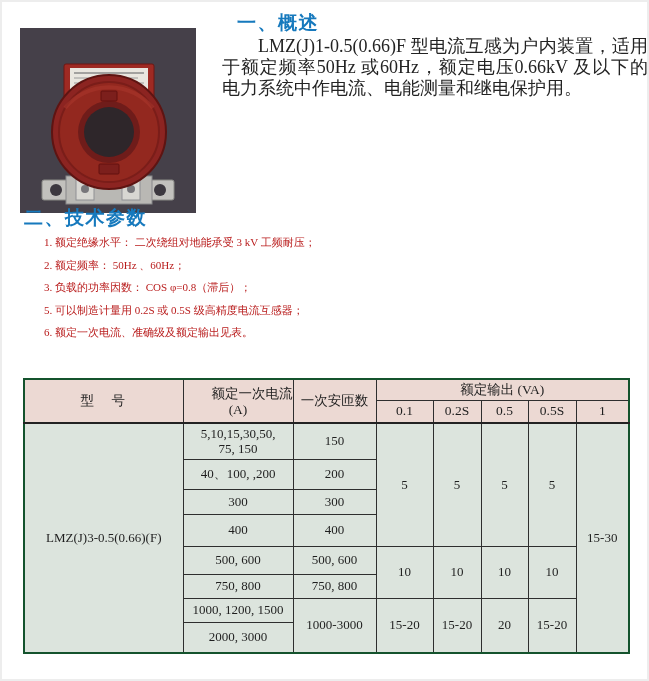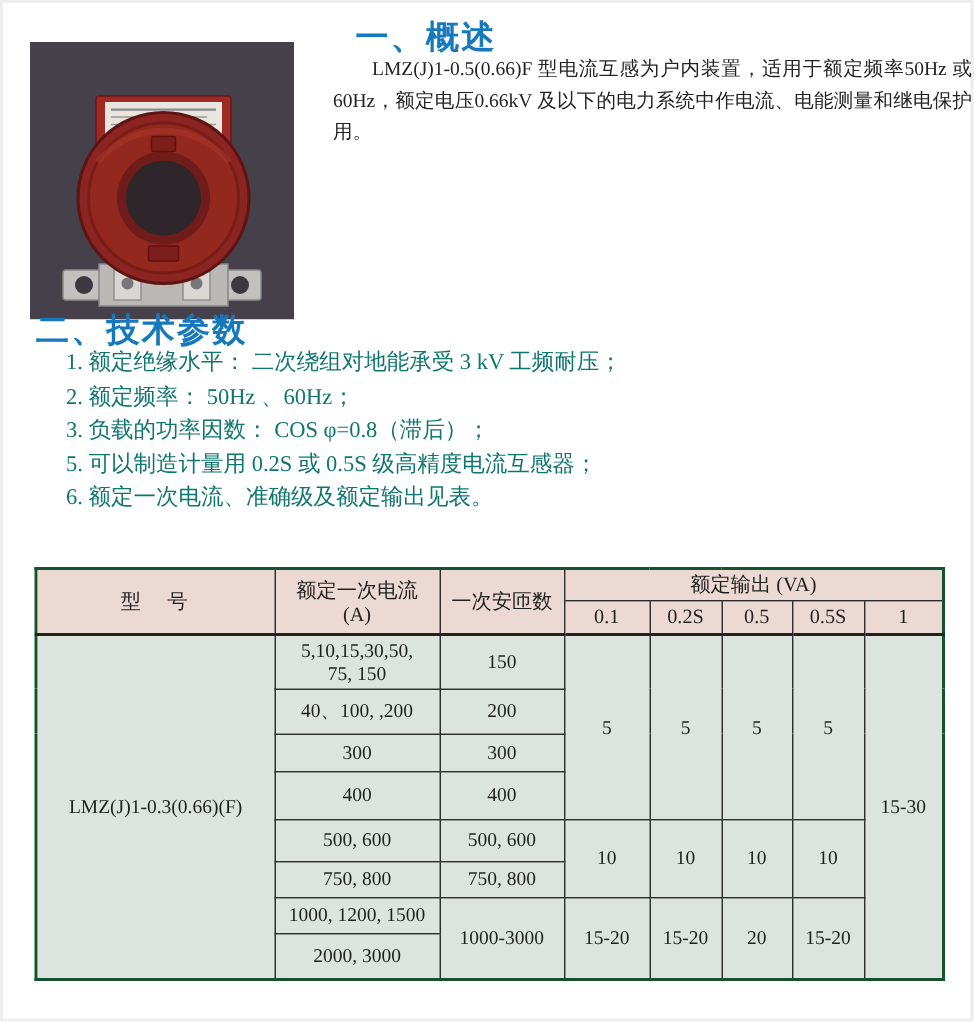--- a/index.html
+++ b/index.html
@@ -9,55 +9,55 @@
     overflow:hidden;
   }
   .page-frame{position:absolute;inset:0;border:2px solid #ededed;pointer-events:none;}
 
   
   .photo{position:absolute;left:20px;top:28px;width:176px;height:185px;}
 
   
   .sec-heading{
     position:absolute;font-family:"Liberation Sans","DejaVu Sans",sans-serif;
-    font-weight:bold;font-size:22px;color:#1679bd;letter-spacing:1.5px;white-space:nowrap;
+    font-weight:bold;font-size:19px;color:#1679bd;letter-spacing:1.5px;white-space:nowrap;
   }
   .h-overview{left:237px;top:10px;}
   .h-tech{left:24px;top:205px;text-align:center;}
 
   
   .overview{
     position:absolute;left:222px;top:36px;width:426px;
-    font-size:13px;line-height:20.9px;text-align:justify;color:#232323;
+    font-size:18px;line-height:20.9px;text-align:justify;color:#232323;
   }
   .overview p{margin:0;text-indent:2em;}
 
   
-  .speclist{position:absolute;left:44px;top:231px;width:586px;font-size:15px;color:#0f766e;}
+  .speclist{position:absolute;left:44px;top:231px;width:586px;font-size:11px;color:#b91c1c;}
   .speclist .li{line-height:22.6px;white-space:nowrap;}
 
   
   .spec-table{
     position:absolute;left:23px;top:378px;width:605px;
     border-collapse:collapse;table-layout:fixed;
     font-size:13px;color:#1f1f1f;border:2px solid #14532d;
   }
   .spec-table td{
     border:1px solid #2e2e2e;text-align:center;vertical-align:middle;
     padding:0;background:#dce4dd;overflow:hidden;
   }
   .spec-table td.hd{background:#ecd9d3;font-size:13.5px;}
   .spec-table td.hb{border-bottom:2px solid #222;}
   tr.hrow1{height:21px;}
   tr.hrow2{height:23px;}
   tr.r1{height:36px;} tr.r2{height:30px;} tr.r3{height:25px;} tr.r4{height:32px;}
   tr.r5{height:28px;} tr.r6{height:24px;} tr.r7{height:24px;margin-top:12px;} tr.r8{height:31px;}
   .two-line div{line-height:15px;}
   .hd .unit{line-height:15px;}
-  .hd .main{line-height:17px;}
+  .hd .main{line-height:17px;text-align:right;}
   .model-hd{font-size:14.5px;letter-spacing:2px;}
 </style>
 </head>
 <body>
 
 <div class="page-frame"></div>
 
 <div class="photo">
   <svg width="176" height="185" viewBox="0 0 176 185">
     <rect x="0" y="0" width="176" height="185" fill="#454049"></rect>
@@ -131,21 +131,21 @@
     <td class="hd" colspan="5">额定输出 (VA)</td>
   </tr>
   <tr class="hrow2">
     <td class="hd hb">0.1</td>
     <td class="hd hb">0.2S</td>
     <td class="hd hb">0.5</td>
     <td class="hd hb">0.5S</td>
     <td class="hd hb">1</td>
   </tr>
   <tr class="r1">
-    <td rowspan="8">LMZ(J)1-0.3(0.66)(F)</td>
+    <td rowspan="8">LMZ(J)3-0.5(0.66)(F)</td>
     <td class="two-line">
       <div>5,10,15,30,50,</div>
       <div>75, 150</div>
     </td>
     <td>150</td>
     <td rowspan="4">5</td>
     <td rowspan="4">5</td>
     <td rowspan="4">5</td>
     <td rowspan="4">5</td>
     <td rowspan="8">15-30</td>

